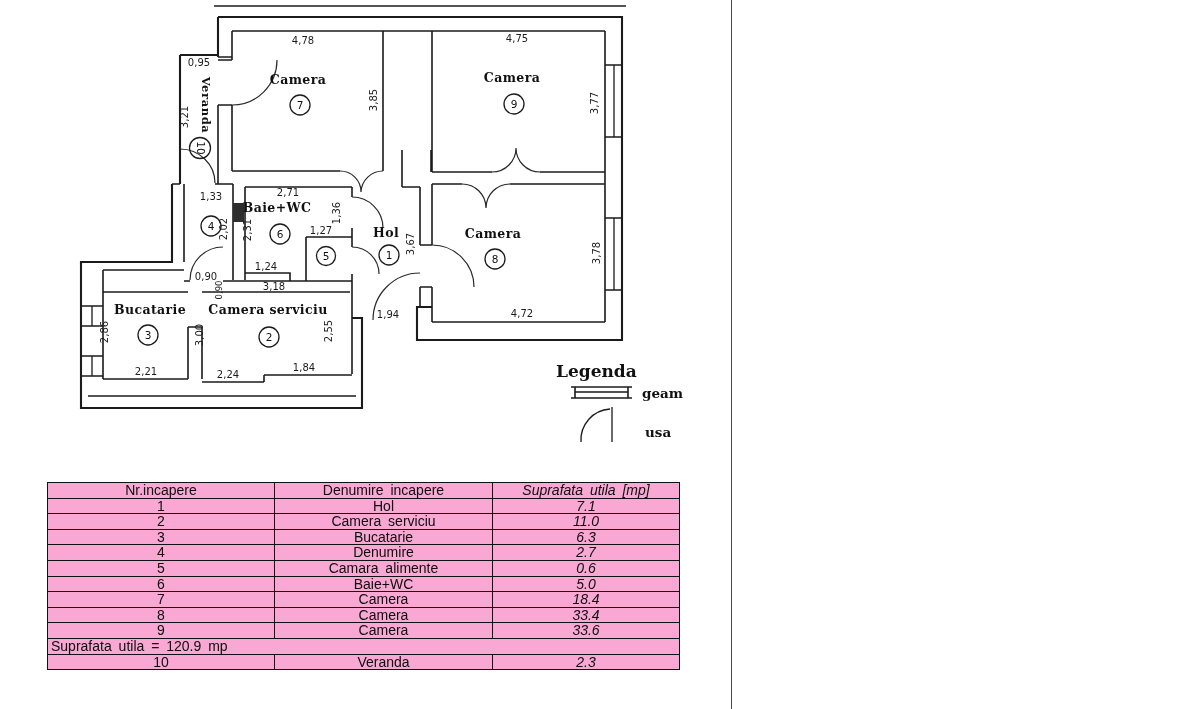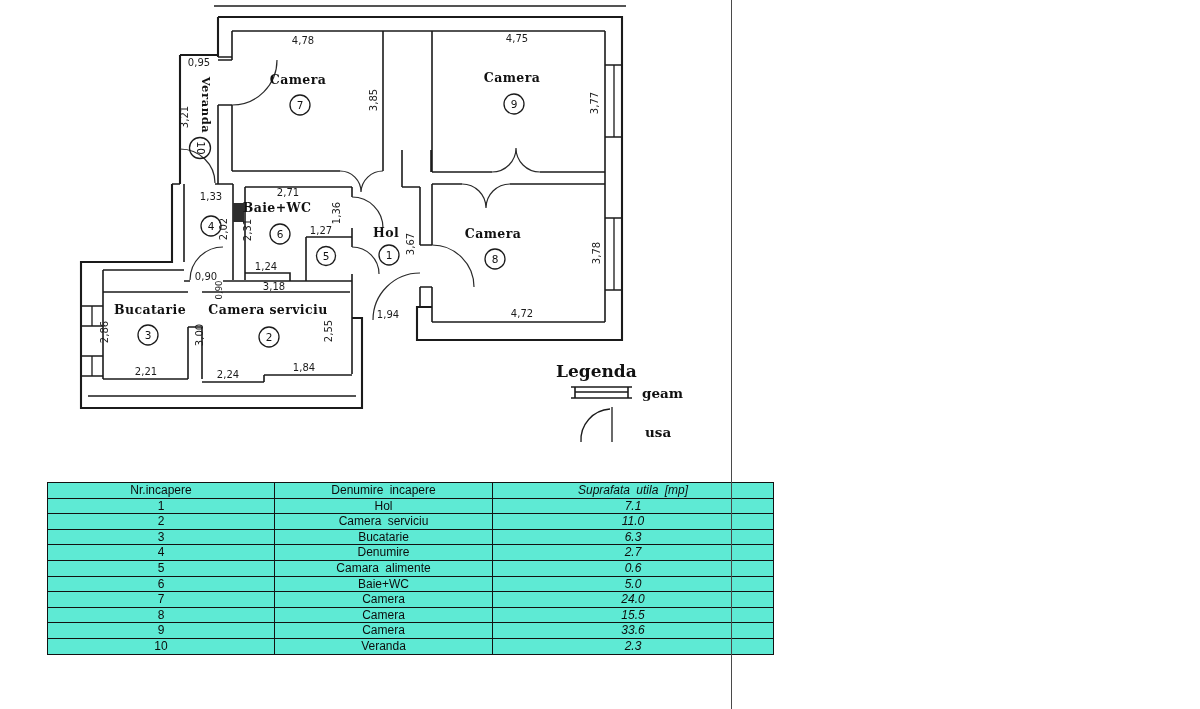--- a/index.html
+++ b/index.html
@@ -14,22 +14,22 @@
   .dim{font:10px "DejaVu Sans",sans-serif;fill:#1c1c1c;text-anchor:middle;}
   .dim-s{font:8.5px "DejaVu Sans",sans-serif;fill:#1c1c1c;text-anchor:middle;}
   .rname{font:bold 12.5px "DejaVu Serif",serif;fill:#111;text-anchor:middle;letter-spacing:.4px;}
   .rname-v{font:bold 11.5px "DejaVu Serif",serif;fill:#111;text-anchor:middle;letter-spacing:.6px;}
   .cnum{font:10.5px "DejaVu Sans",sans-serif;fill:#111;text-anchor:middle;}
   .circ{stroke:#1b1b1b;stroke-width:1.3;fill:none;}
   .lg-title{font:bold 17px "DejaVu Serif",serif;fill:#111;}
   .lg-label{font:bold 13.5px "DejaVu Serif",serif;fill:#111;}
   .separator{position:absolute;left:731px;top:0;width:1px;height:709px;background:#4a4a4a;}
   
-  .tbl{position:absolute;left:47px;top:482px;width:727px;border:1.8px solid #121212;
-       background:#5eead4;font-size:12px;color:#0d0d0d;word-spacing:3px;box-sizing:border-box;}
+  .tbl{position:absolute;left:47px;top:482px;width:633px;border:1.8px solid #121212;
+       background:#f9a8d4;font-size:14px;color:#0d0d0d;word-spacing:3px;box-sizing:border-box;}
   .tr{display:grid;grid-template-columns:227px 218px 1fr;height:14.6px;line-height:14.4px;
       border-bottom:1.7px solid #121212;}
   .tr:last-child{border-bottom:none;}
   .td{border-right:1.7px solid #121212;text-align:center;overflow:hidden;white-space:nowrap;}
   .td:last-child{border-right:none;font-style:italic;}
   .tr-span{display:block;height:14.6px;line-height:14.4px;border-bottom:1.7px solid #121212;
            text-align:left;padding-left:3px;white-space:nowrap;}
 </style>
 </head>
 <body>
@@ -199,32 +199,33 @@
       <div class="td">0.6</div>
     </div>
     <div class="tr">
       <div class="td">6</div>
       <div class="td">Baie+WC</div>
       <div class="td">5.0</div>
     </div>
     <div class="tr">
       <div class="td">7</div>
       <div class="td">Camera</div>
-      <div class="td">24.0</div>
+      <div class="td">18.4</div>
     </div>
     <div class="tr">
       <div class="td">8</div>
       <div class="td">Camera</div>
-      <div class="td">15.5</div>
+      <div class="td">33.4</div>
     </div>
     <div class="tr">
       <div class="td">9</div>
       <div class="td">Camera</div>
       <div class="td">33.6</div>
     </div>
+    <div class="tr-span">Suprafata utila = 120.9 mp</div>
     <div class="tr">
       <div class="td">10</div>
       <div class="td">Veranda</div>
       <div class="td">2.3</div>
     </div>
   </div>
 
   <div class="separator"></div>
 </div>
 

